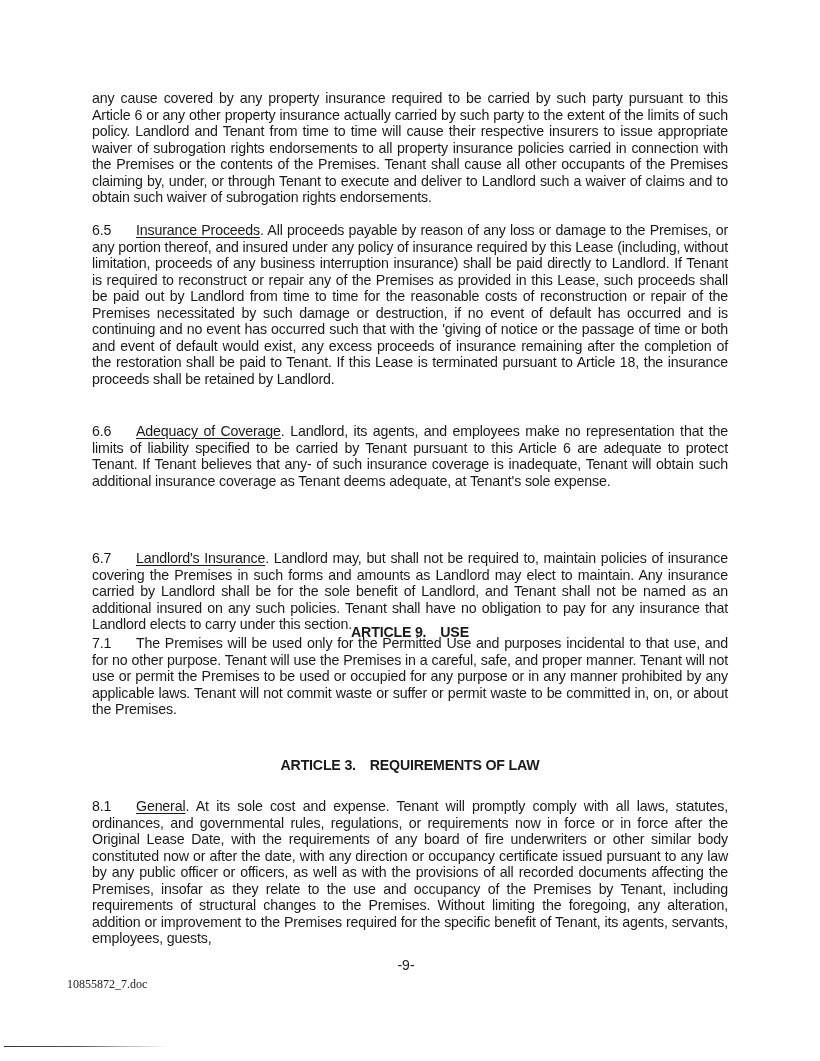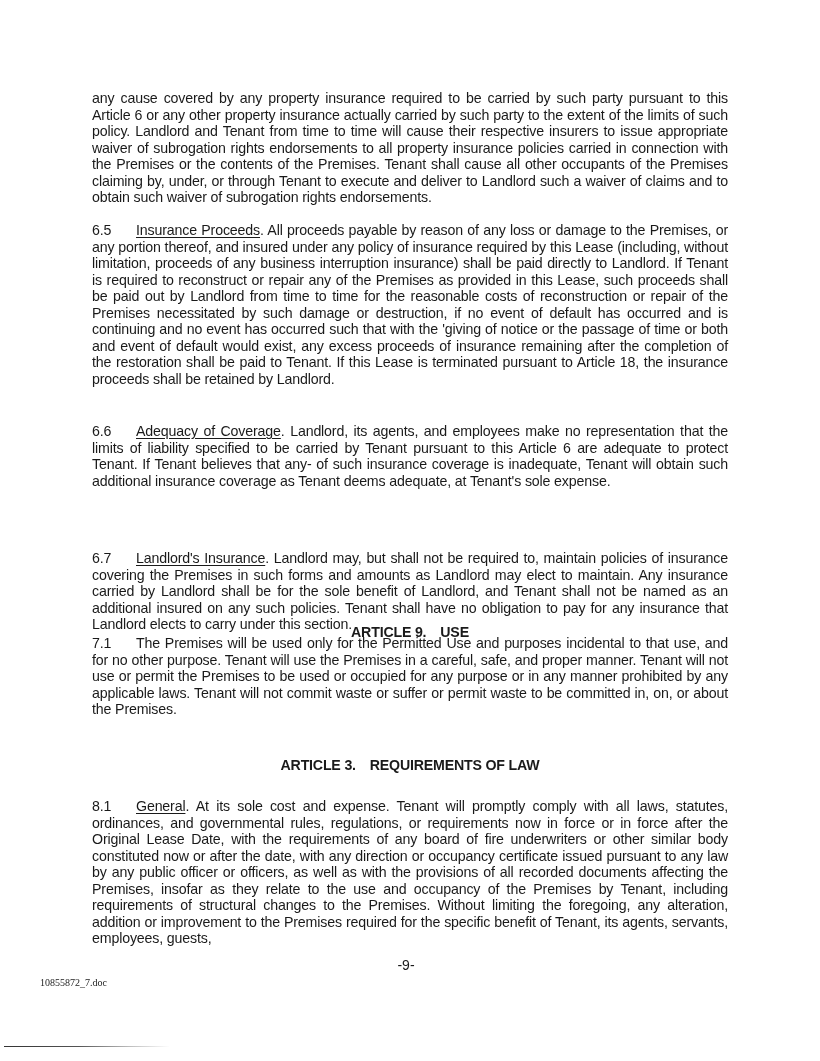--- a/index.html
+++ b/index.html
@@ -21,22 +21,22 @@
   .heading {
     position: absolute; left: 92px; width: 636px; text-align: center;
     font-weight: bold; font-size: 14.2px; letter-spacing: -0.2px;
   }
   .heading .gap { display: inline-block; width: 14px; }
   .page-number {
     position: absolute; left: 0; width: 812px; top: 957px; text-align: center;
     font-size: 14px;
   }
   .doc-id {
-    position: absolute; left: 40px; top: 977px;
-    font-family: "Liberation Serif", serif; font-size: 10px; color: #222;
+    position: absolute; left: 67px; top: 977px;
+    font-family: "Liberation Serif", serif; font-size: 12px; color: #222;
   }
   .footer-rule {
     position: absolute; left: 4px; top: 1046px; width: 166px; height: 1px;
     background: linear-gradient(to right, #333 0%, #555 45%, #bbb 75%, rgba(255,255,255,0) 100%);
   }
 </style>
 </head>
 <body>
 
 <div class="page">

